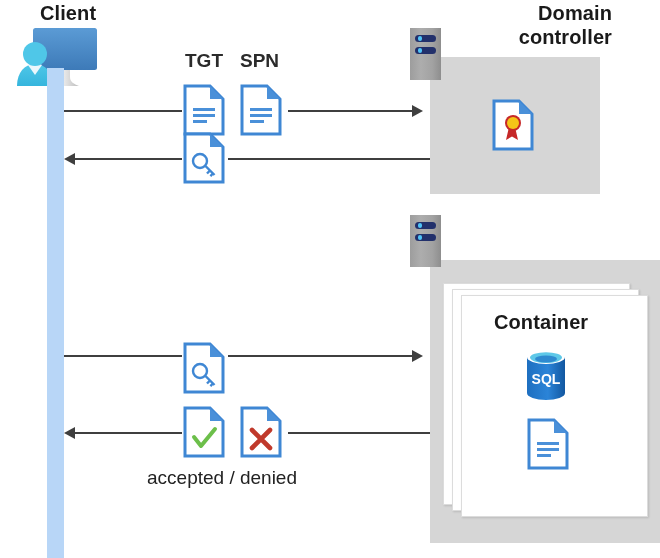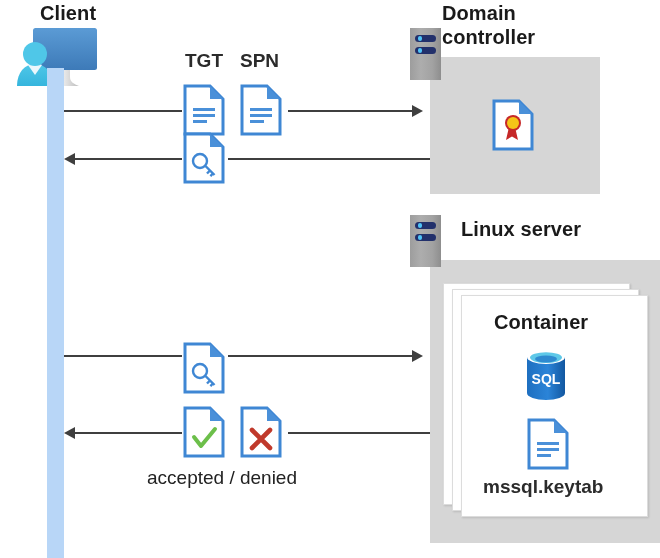--- a/index.html
+++ b/index.html
@@ -7,21 +7,21 @@
     font-family:"Liberation Sans", sans-serif;
     -webkit-font-smoothing:antialiased;
   }
   #stage{
     position:relative;
     width:660px;
     height:558px;
     background:#ffffff;
     overflow:hidden;
   }
-  .abs{position:absolute;}
+  .abs{position:absolute;text-align:right;}
 
   
   .title-bold{
     font-weight:700;
     color:#1a1a1a;
     font-size:20px;
     letter-spacing:.1px;
     line-height:1.18;
     white-space:pre-line;
   }
@@ -155,21 +155,20 @@
   <div class="abs server-ico" style="left:410px;top:215px;">
     <div class="body"></div>
     <div class="bar b1">
         <div class="led"></div>
       </div>
     <div class="bar b2">
         <div class="led"></div>
       </div>
   </div>
 
-  <div class="abs title-bold" style="left:461px;top:218px;">Linux server</div>
 
   <div class="abs card" style="left:443px;top:283px;width:185px;height:220px;"></div>
   <div class="abs card" style="left:452px;top:289px;width:185px;height:220px;"></div>
   <div class="abs card" style="left:461px;top:295px;width:185px;height:220px;"></div>
 
   <div class="abs" style="left:523px;top:348px;width:46px;height:54px;">
     <svg viewBox="0 0 46 54" xmlns="http://www.w3.org/2000/svg">
       <defs>
         <linearGradient id="cyl" x1="0" y1="0" x2="1" y2="0">
           <stop offset="0%" stop-color="#1e6fc0"></stop>
@@ -190,21 +189,20 @@
   <div class="abs doc" style="left:527px;top:418px;width:42px;height:52px;">
     <svg viewBox="0 0 42 52" xmlns="http://www.w3.org/2000/svg">
       <path d="M2 2 h25 l13 13 v35 h-38 z" fill="#ffffff" stroke="#3f87d4" stroke-width="3"></path>
       <path d="M27 2 l13 13 h-13 z" fill="#4a90d9"></path>
       <rect x="10" y="24" width="22" height="3" fill="#4a90d9"></rect>
       <rect x="10" y="30" width="22" height="3" fill="#4a90d9"></rect>
       <rect x="10" y="36" width="14" height="3" fill="#4a90d9"></rect>
     </svg>
   </div>
 
-  <div class="abs label-plain" style="left:483px;top:476px;">mssql.keytab</div>
 
   <div class="abs arrow-line" style="left:64px;top:110px;width:118px;"></div>
   <div class="abs arrow-line" style="left:288px;top:110px;width:125px;"></div>
   <div class="abs arrow-head right" style="left:412px;top:105px;"></div>
 
   <div class="abs label-plain" style="left:185px;top:50px;">TGT</div>
   <div class="abs label-plain" style="left:240px;top:50px;">SPN</div>
 
   <div class="abs doc" style="left:183px;top:84px;">
     <svg viewBox="0 0 42 52" xmlns="http://www.w3.org/2000/svg">

